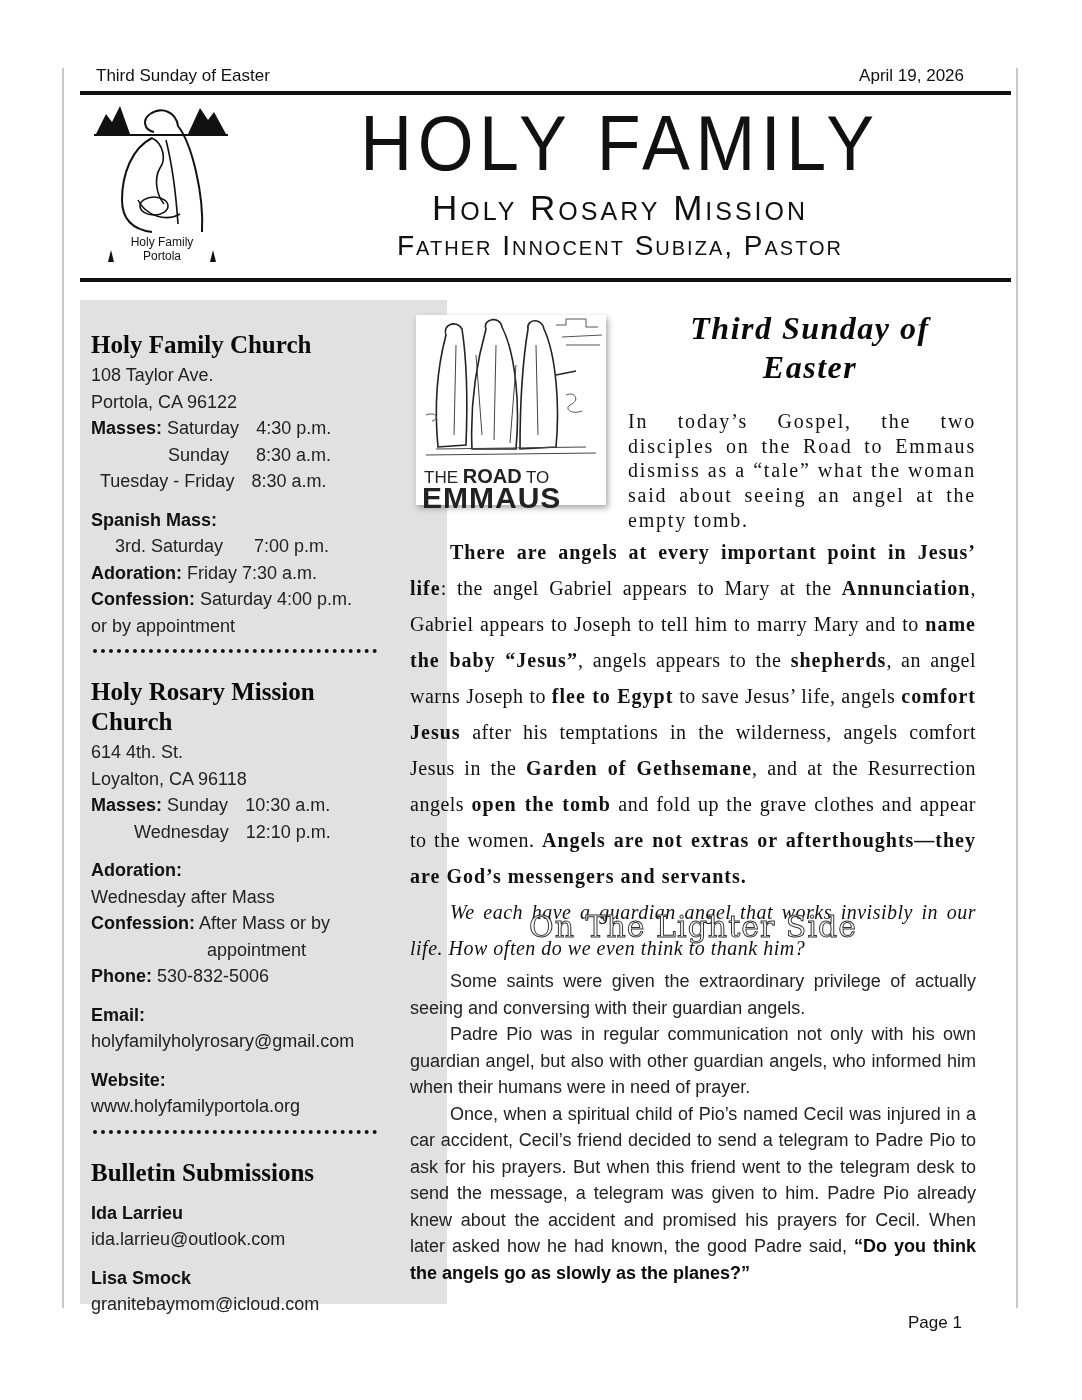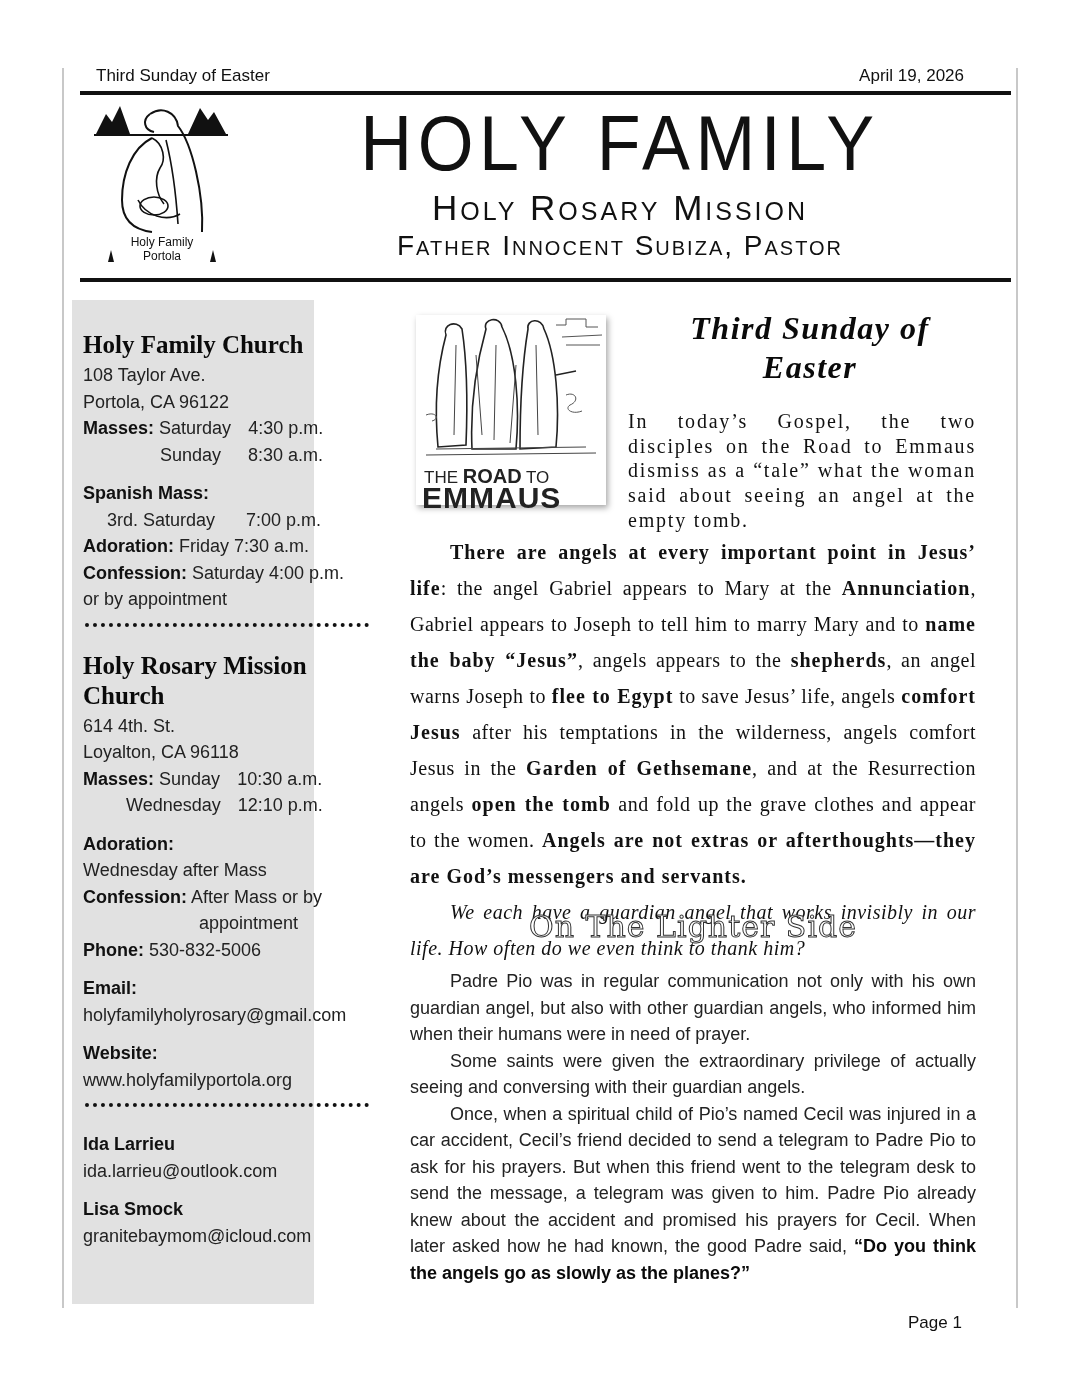--- a/index.html
+++ b/index.html
@@ -17,21 +17,21 @@
   .rule.r2 { top: 278px; }
 
   .logo { position: absolute; left: 92px; top: 104px; width: 140px; height: 160px; }
 
   .masthead { position: absolute; left: 300px; top: 100px; width: 640px; text-align: center;
               font-family: "Liberation Sans", sans-serif; color: #111; }
   .mh-title { font-size: 78px; letter-spacing: 6px; line-height: 86px; font-weight: normal; transform: scaleX(0.92); }
   .mh-sub { font-size: 35px; letter-spacing: 3px; font-variant: small-caps; line-height: 40px; margin-top: 2px; }
   .mh-pastor { font-size: 28px; letter-spacing: 2px; font-variant: small-caps; line-height: 28px; margin-top: 4px; }
 
-  .sidebar { position: absolute; left: 72px; top: 300px; width: 242px; height: 1004px; background: #e1e1e1; }
+  .sidebar { position: absolute; left: 80px; top: 300px; width: 367px; height: 1004px; background: #e1e1e1; }
   .sb-inner { position: absolute; left: 11px; top: 30px; width: 288px;
               font-family: "Liberation Sans", sans-serif; font-size: 18px; line-height: 26.5px; color: #222; }
   .sb-h { font-family: "Liberation Serif", serif; font-weight: bold; font-size: 25px; line-height: 30px; color: #0a0a0a; margin: 0 0 2px 0; }
   .sb-line { white-space: nowrap; }
   .lbl { font-weight: bold; color: #111; margin-top: 12px; }
   .dots { height: 0; border-top: 4px dotted #111; margin: 10px 0 24px 2px; width: 284px; }
   .ind1 { padding-left: 77px; }
   .ind2 { padding-left: 9px; }
   .ind3 { padding-left: 24px; }
   .ind4 { padding-left: 43px; }
@@ -110,20 +110,24 @@
     <div class="sb-line">Portola, CA 96122</div>
     <div class="sb-line">
       <span class="lbl">Masses:</span>
       <span>Saturday</span><span class="gap"></span>
       <span>4:30 p.m.</span>
     </div>
     <div class="sb-line ind1">
       <span>Sunday</span><span class="gap" style="width:22px"></span>
       <span>8:30 a.m.</span>
     </div>
+    <div class="sb-line ind2">
+      <span>Tuesday - Friday</span><span class="gap"></span>
+      <span>8:30 a.m.</span>
+    </div>
     <div class="sb-line lbl">Spanish Mass:</div>
     <div class="sb-line ind3">
       <span>3rd. Saturday</span><span class="gap" style="width:26px"></span>
       <span>7:00 p.m.</span>
     </div>
     <div class="sb-line">
       <span class="lbl">Adoration:</span>
       <span>Friday  7:30 a.m.</span>
     </div>
     <div class="sb-line">
@@ -158,20 +162,21 @@
     <div class="sb-line">
       <span class="lbl">Phone:</span>
       <span>530-832-5006</span>
     </div>
     <div class="sb-line lbl">Email:</div>
     <div class="sb-line">holyfamilyholyrosary@gmail.com</div>
     <div class="sb-line lbl">Website:</div>
     <div class="sb-line">www.holyfamilyportola.org</div>
     <div class="dots"></div>
 
+    <div class="sb-h" style="margin-top:8px">Bulletin Submissions</div>
     <div class="sb-line lbl">Ida Larrieu</div>
     <div class="sb-line">ida.larrieu@outlook.com</div>
     <div class="sb-line lbl">Lisa Smock</div>
     <div class="sb-line">granitebaymom@icloud.com</div>
   </div>
 </div>
 
 <div class="main">
   <div class="emmaus">
     <svg width="190" height="150" viewBox="0 0 190 150">
@@ -196,19 +201,19 @@
   <div class="art-lead">In today’s Gospel, the two disciples on the Road to Emmaus dismiss as a “tale” what the woman said about seeing an angel at the empty tomb.</div>
 
   <div class="art-body">
     <p><b>There are angels at every important point in Jesus’ life</b><span>: the angel Gabriel appears to Mary at the </span><b>Annunciation</b><span>, Gabriel appears to Joseph to tell him to marry Mary and to </span><b>name the baby “Jesus”</b><span>, angels appears to the </span><b>shepherds</b><span>, an angel warns Joseph to </span><b>flee to Egypt</b><span> to save Jesus’ life, angels </span><b>comfort Jesus</b><span> after his temptations in the wilderness, angels comfort Jesus in the </span><b>Garden of Gethsemane</b><span>, and at the Resurrection angels </span><b>open the tomb</b><span> and fold up the grave clothes and appear to the women. </span><b>Angels are not extras or afterthoughts—they are God’s messengers and servants.</b></p>
     <p class="ital">We each have a guardian angel that works invisibly in our life. How often do we even think to thank him?</p>
   </div>
 
   <div class="lighter">On The Lighter Side</div>
 
   <div class="story">
+    <p>Some saints were given the extraordinary privilege of actually seeing and conversing with their guardian angels.</p>
     <p>Padre Pio was in regular communication not only with his own guardian angel, but also with other guardian angels, who informed him when their humans were in need of prayer.</p>
-    <p>Some saints were given the extraordinary privilege of actually seeing and conversing with their guardian angels.</p>
     <p><span>Once, when a spiritual child of Pio’s named Cecil was injured in a car accident, Cecil’s friend decided to send a telegram to Padre Pio to ask for his prayers. But when this friend went to the telegram desk to send the message, a telegram was given to him. Padre Pio already knew about the accident and promised his prayers for Cecil. When later asked how he had known, the good Padre said, </span><b>“Do you think the angels go as slowly as the planes?”</b></p>
   </div>
 </div>
 
 <div class="page-num">Page 1</div>
 
 </body></html>

